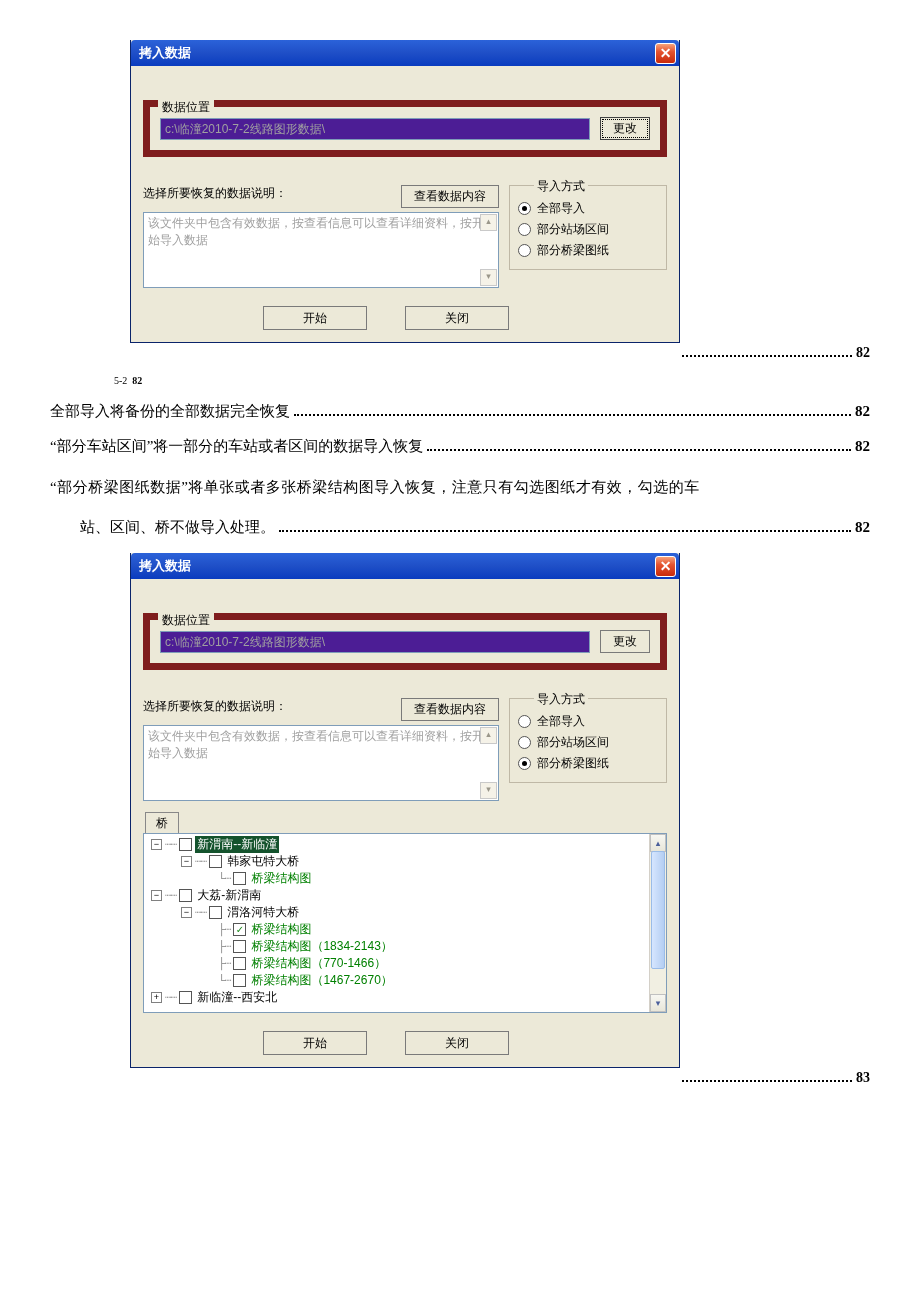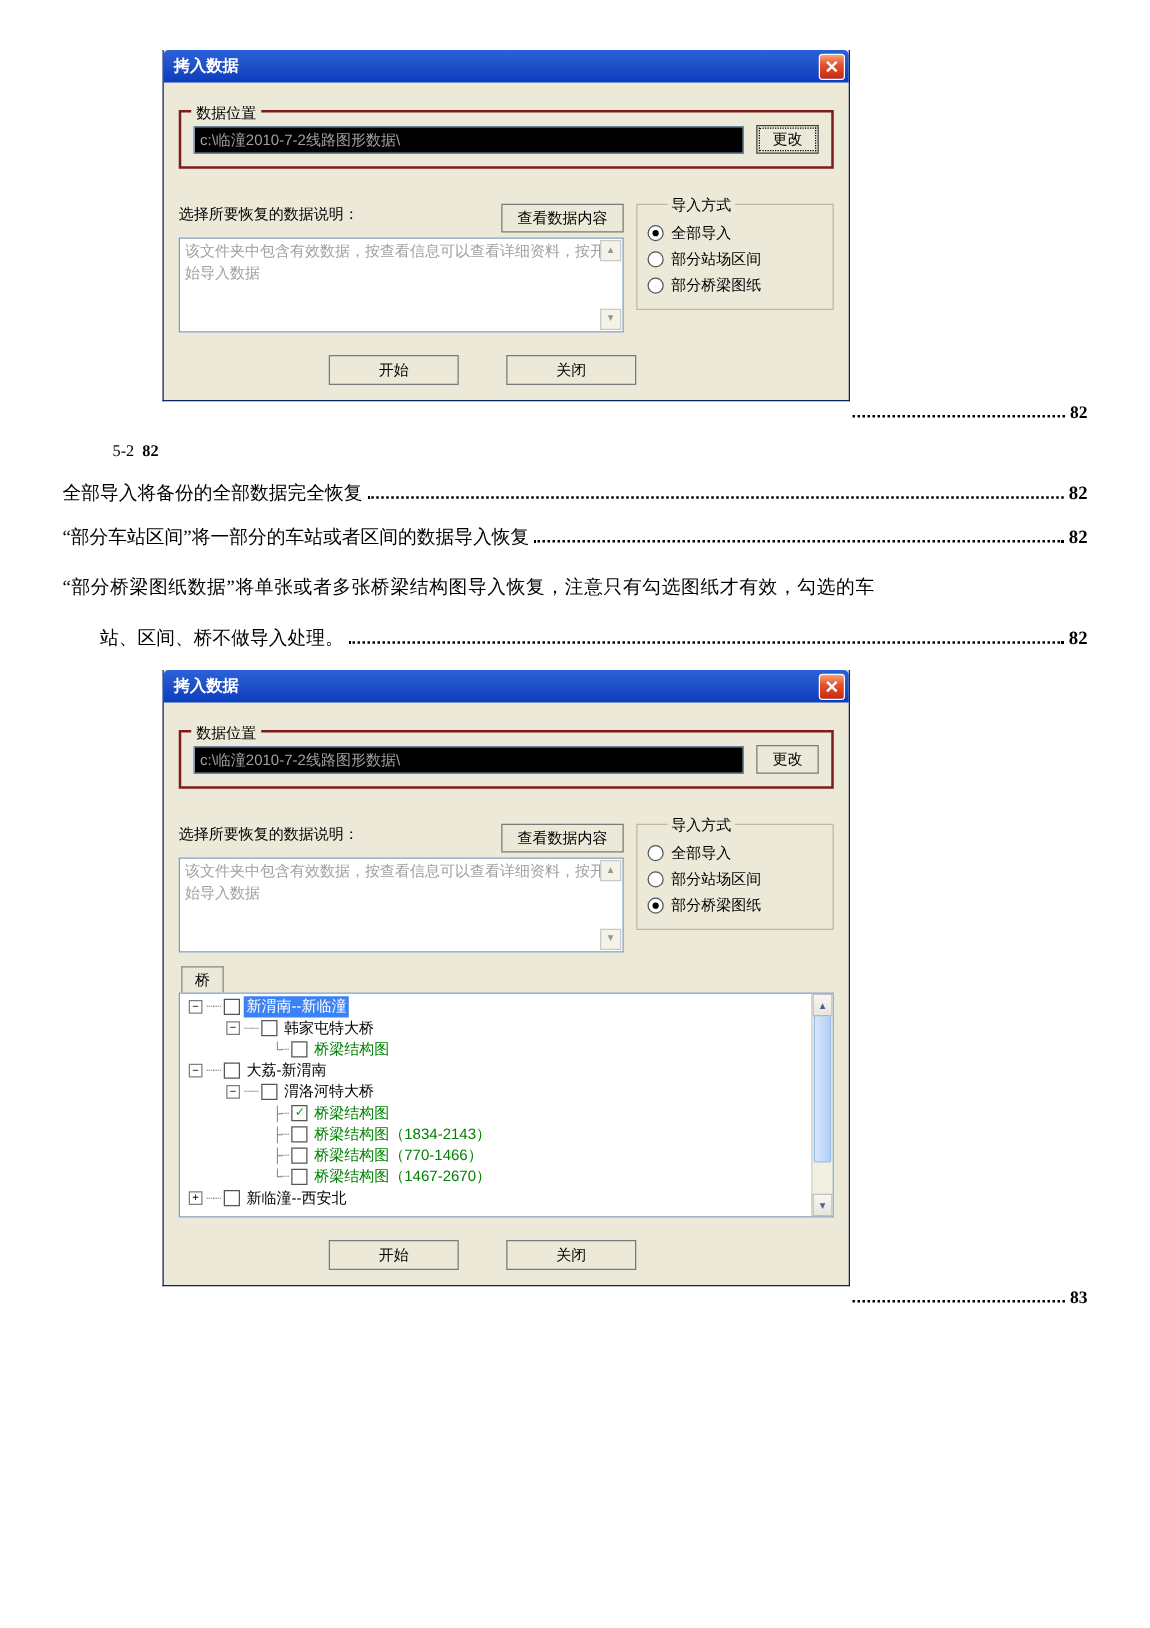--- a/index.html
+++ b/index.html
@@ -51,44 +51,44 @@
     color: #fff;
     font-weight: bold;
     font-family: Arial, sans-serif;
     font-size: 14px;
     line-height: 1;
   }
   .dialog-body {
     padding: 10px 12px 12px 12px;
   }
   .groupbox {
-    border: 2px solid #7f1d1d;
+    border: 7px solid #7f1d1d;
     position: relative;
     padding: 10px 10px 10px 10px;
-    margin-top: 12px;
+    margin-top: 24px;
   }
   .groupbox .legend {
     position: absolute;
     top: -8px;
     left: 8px;
     background: #ece9d8;
     padding: 0 4px;
     font-size: 12px;
     color: #000;
   }
   .path-row {
     display: flex;
     align-items: center;
     gap: 10px;
   }
   .path-input {
     flex: 1;
     height: 20px;
     border: 1px solid #7f9db9;
-    background: #000000;
+    background: #4c1d95;
     color: #a0a0a0;
     padding: 0 4px;
     font-size: 12px;
     line-height: 20px;
     font-family: "SimSun", sans-serif;
   }
   .btn {
     border: 1px solid #7a7a7a;
     background: #ece9d8;
     font-size: 12px;
@@ -287,21 +287,21 @@
     justify-content: center;
     margin: 0 3px;
     font-size: 10px;
     color: #1a8a1a;
     line-height: 1;
   }
   .node-label {
     padding: 0 2px;
   }
   .node-label.selected {
-    background: #3b82f6;
+    background: #14532d;
     color: #fff;
   }
   .node-label.green {
     color: #008000;
   }
   
   .toc-line {
     display: flex;
     align-items: baseline;
     margin: 16px 0;
@@ -311,22 +311,22 @@
   .toc-line .leader {
     flex: 1;
     border-bottom: 2px dotted #000;
     margin: 0 4px 3px 4px;
     min-width: 20px;
   }
   .toc-line .pg {
     font-weight: bold;
   }
   .fig-caption {
-    margin: 14px 0 10px 40px;
-    font-size: 13px;
+    margin: 14px 0 10px 64px;
+    font-size: 10px;
   }
   .fig-caption .n { font-weight: bold; }
   .para {
     font-size: 15px;
     line-height: 2.0;
     margin: 6px 0;
     letter-spacing: 0.5px;
   }
   .indent { display: inline-block; width: 30px; }
   .page-trailer {

